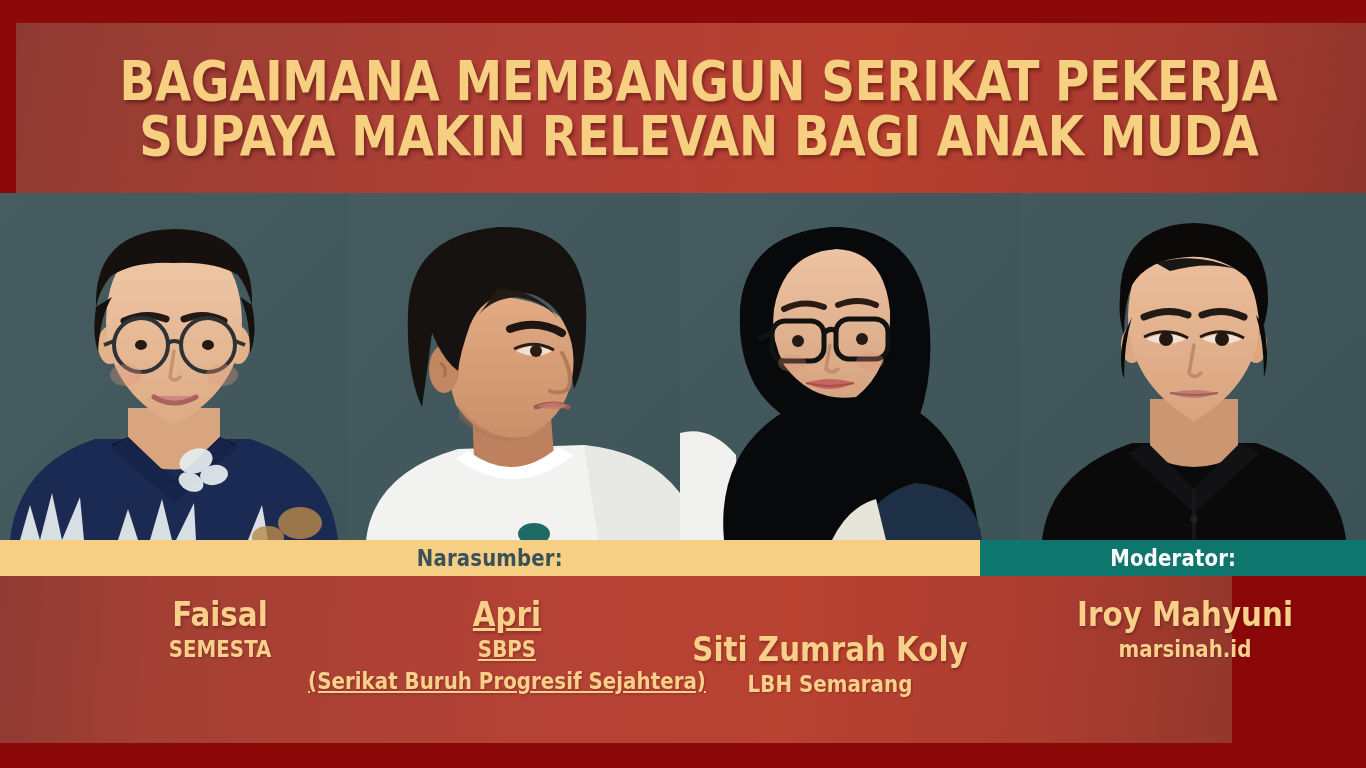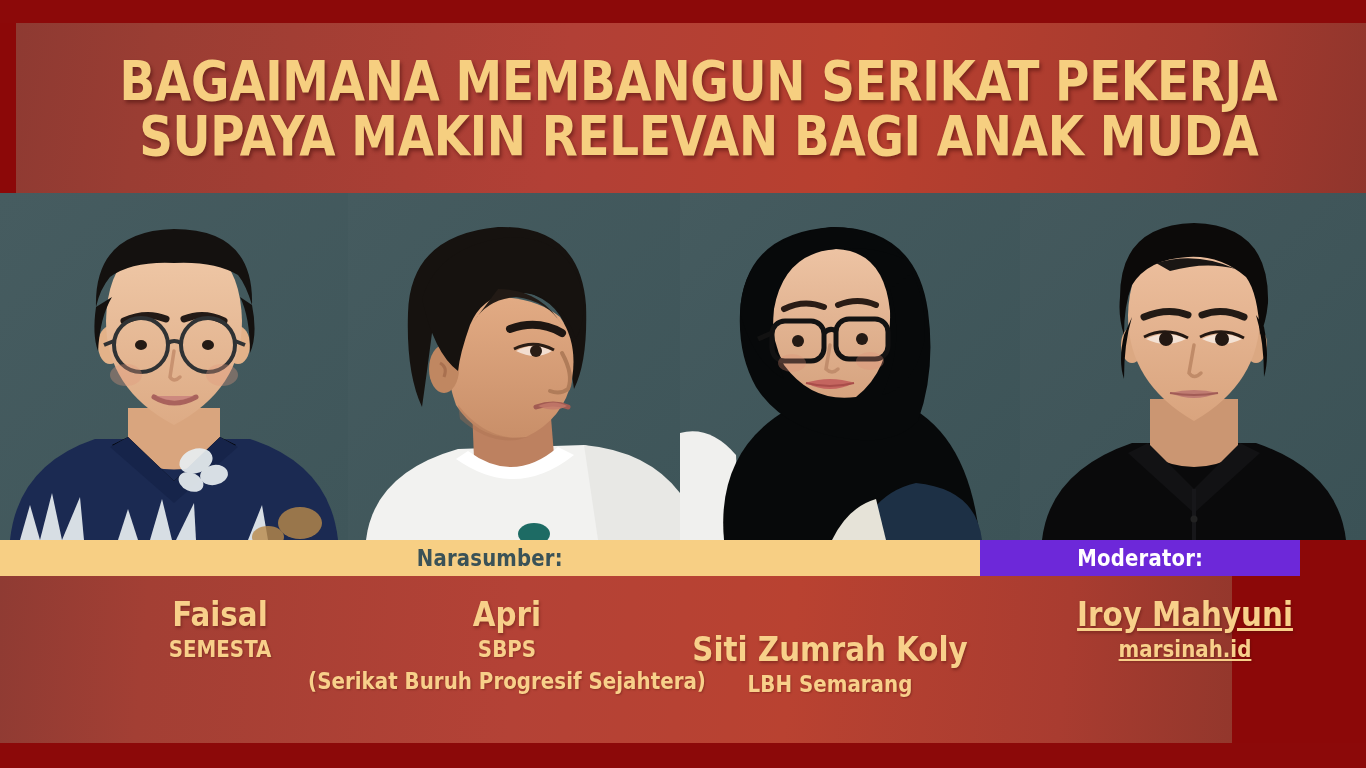--- a/index.html
+++ b/index.html
@@ -101,23 +101,23 @@
   }
   .role-narasumber span {
     color: #3a5257;
     font-family: "Liberation Sans Narrow", "DejaVu Sans Condensed", "Liberation Sans", sans-serif;
     font-weight: 700;
     font-size: 23px;
     letter-spacing: .2px;
     transform: scaleX(.95);
   }
   .role-moderator {
-    width: 320px;
+    width: 386px;
     height: 36px;
-    background: #6d28d9;
+    background: #0f766e;
     display: flex;
     align-items: center;
     justify-content: center;
   }
   .role-moderator span {
     color: #ffffff;
     font-family: "Liberation Sans Narrow", "DejaVu Sans Condensed", "Liberation Sans", sans-serif;
     font-weight: 700;
     font-size: 23px;
     letter-spacing: .2px;
@@ -135,23 +135,23 @@
                 #b94231 64%, #a93c30 86%, #93372c 100%);
   }
 
   .speaker {
     position: absolute;
     top: 20px;
     text-align: center;
     color: #f8d08a;
   }
   .sp1 { left: 55px;  width: 330px; }
-  .sp2 { left: 292px; width: 430px; }
+  .sp2 { left: 292px; width: 430px; text-decoration: underline; }
   .sp3 { left: 645px; width: 370px; margin-top: 35px; }
-  .sp4 { left: 1010px; width: 350px; text-decoration: underline; }
+  .sp4 { left: 1010px; width: 350px; }
 
   .sp-name {
     font-family: "Liberation Sans Narrow", "DejaVu Sans Condensed", "Liberation Sans", sans-serif;
     font-weight: 700;
     font-size: 34px;
     line-height: 1.1;
     color: #f8d08a;
     text-shadow: 1px 2px 3px rgba(70,14,10,.4);
     transform: scaleX(.96);
   }

